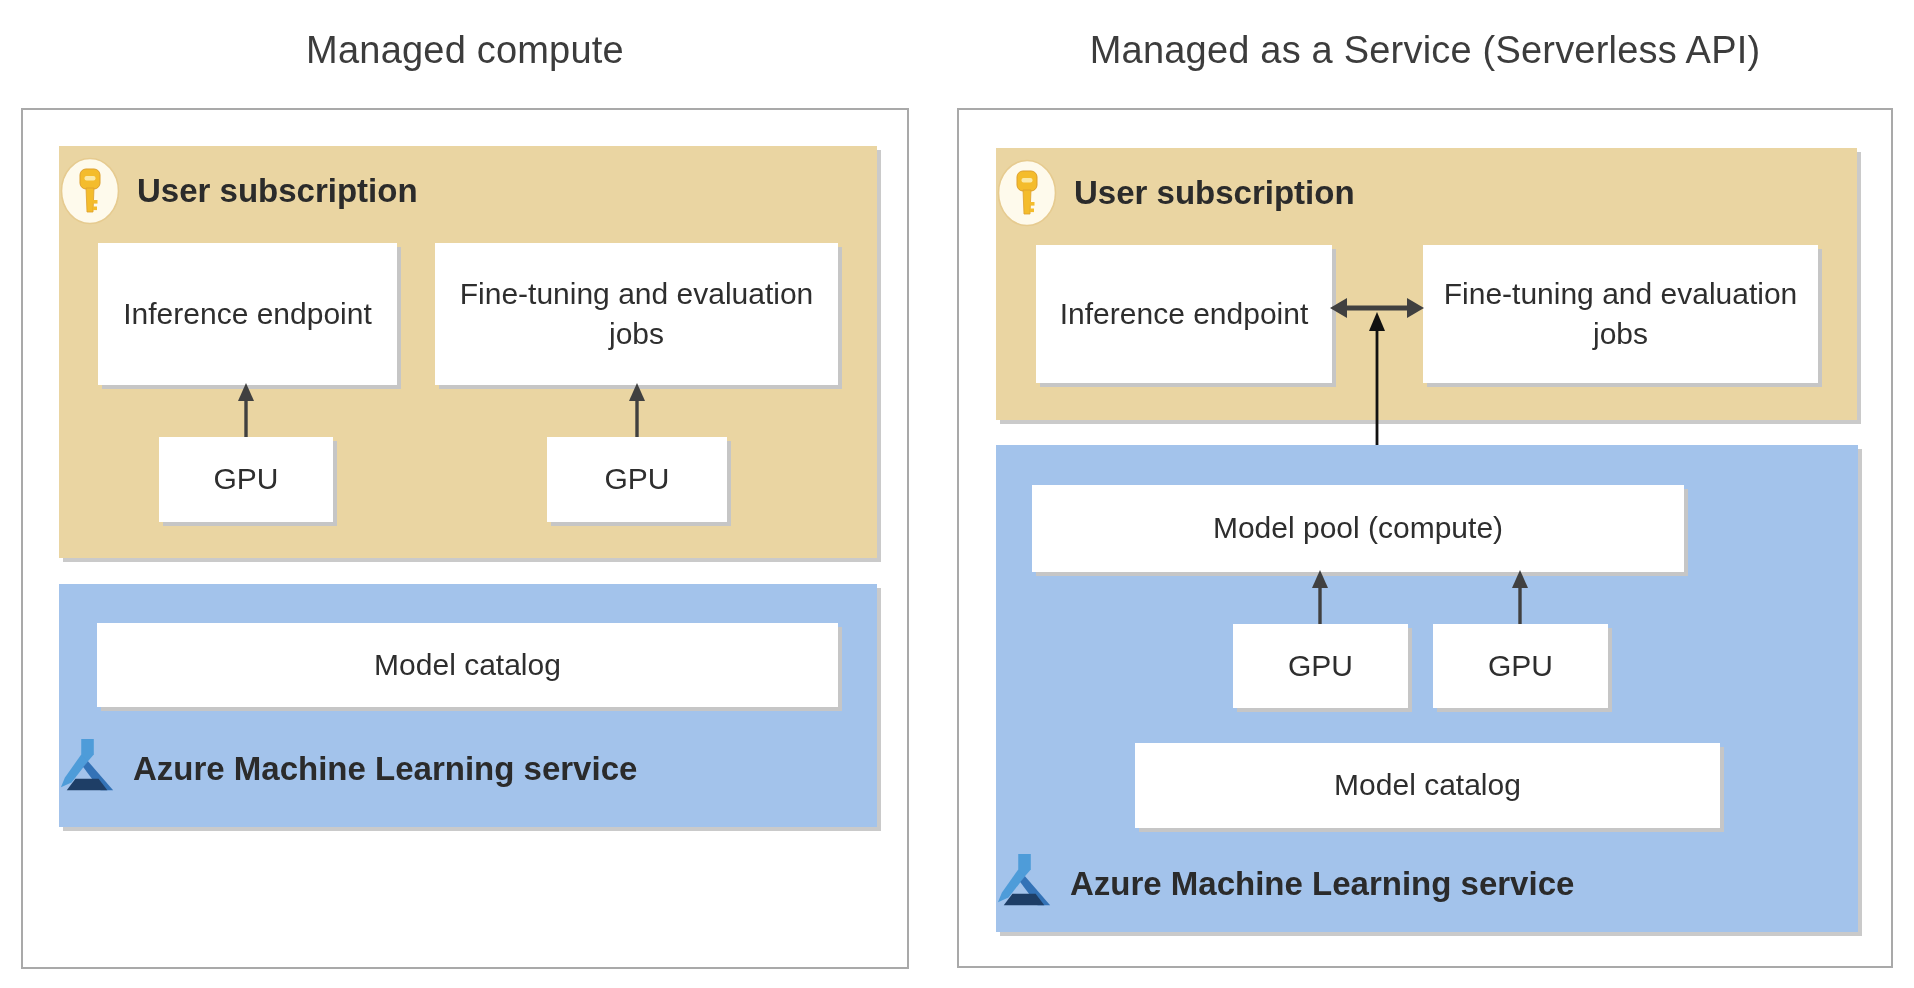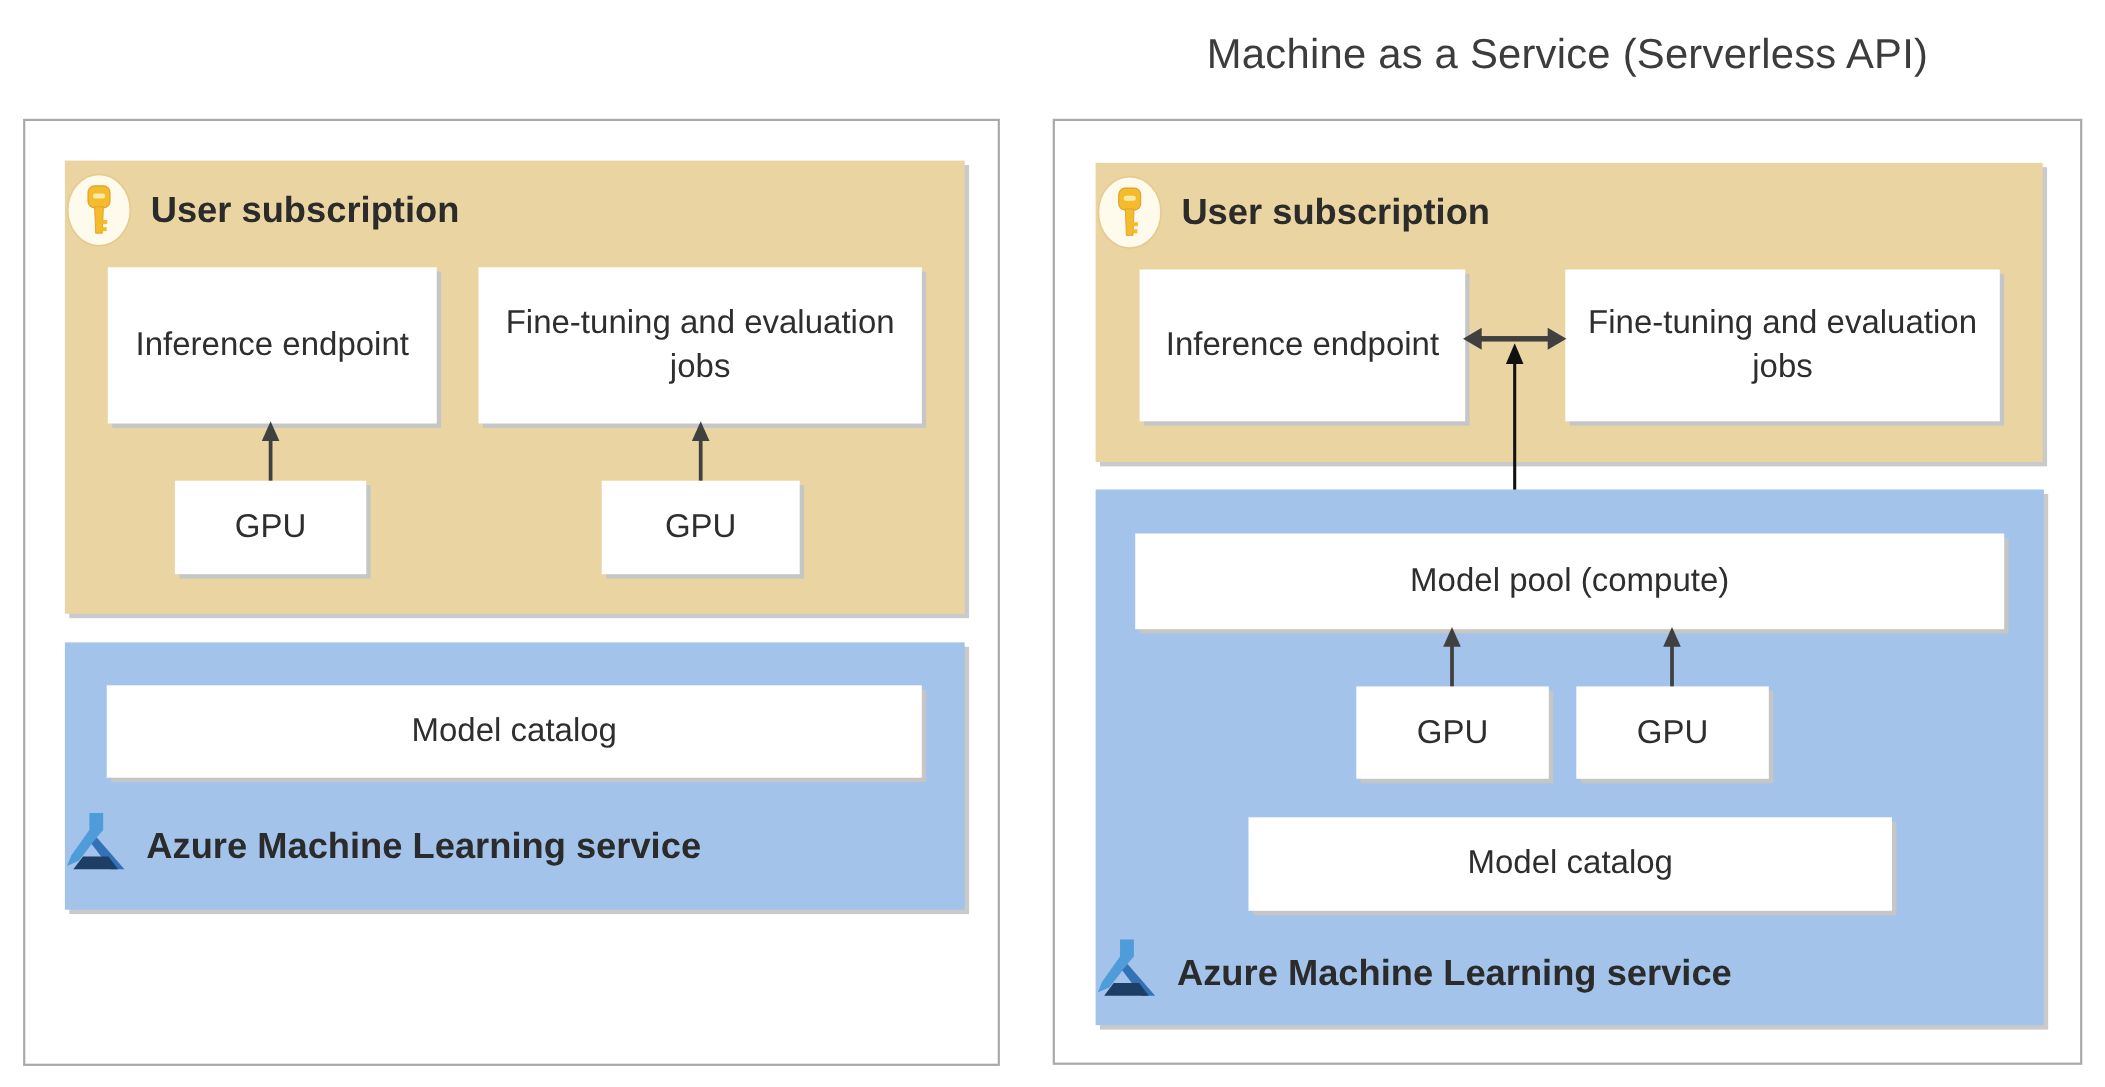--- a/index.html
+++ b/index.html
@@ -26,20 +26,21 @@
     position:absolute;display:flex;align-items:center;justify-content:flex-start;gap:16px;
   }
   .badge-row .badge-label{font-size:33px;font-weight:700;color:#2b2b2b;}
   .arrow-svg{position:absolute;display:block;}
 </style>
 </head>
 <body>
 
 <div class="stage">
 
+  <div class="panel-title" style="left:21px;width:888px;">Managed compute</div>
 
   <div class="panel" style="left:21px;top:108px;width:888px;height:861px;"></div>
 
   <div class="zone tan" style="left:59px;top:146px;width:818px;height:412px;"></div>
 
   <div class="badge-row" style="left:59px;top:156px;width:818px;height:70px;">
     <svg width="62" height="68" viewBox="0 0 60 68">
       <ellipse cx="30" cy="34" rx="28.5" ry="32.5" fill="#FEFAEC" stroke="#E6CB90" stroke-width="1.6"></ellipse>
       <rect x="20" y="12" width="20" height="20" rx="6" fill="#F4BC2C" stroke="#DD9F2C" stroke-width="1"></rect>
       <rect x="24.5" y="19" width="11" height="4.5" rx="2" fill="#FBE9A6"></rect>
@@ -83,21 +84,21 @@
   <div class="badge-row" style="left:59px;top:732px;width:818px;height:74px;">
     <svg width="58" height="62" viewBox="0 0 60 64">
       <polygon points="23,1 36,1 36,17 29,25 23,20" fill="#4E9CD9"></polygon>
       <polygon points="23,17 30,24 13,46 2,51 6,41" fill="#4E9CD9"></polygon>
       <polygon points="30,24 56,54 43,54 25,30" fill="#3372B6"></polygon>
       <polygon points="8,54 50,54 41,42 17,42" fill="#1E3E66"></polygon>
     </svg>
     <span class="badge-label">Azure Machine Learning service</span>
   </div>
 
-  <div class="panel-title" style="left:957px;width:936px;">Machine as a Service (Serverless API)</div>
+  <div class="panel-title" style="left:957px;width:936px;">Managed as a Service (Serverless API)</div>
 
   <div class="panel" style="left:957px;top:108px;width:936px;height:860px;"></div>
 
   <div class="zone tan" style="left:996px;top:148px;width:861px;height:272px;"></div>
 
   <div class="badge-row" style="left:996px;top:158px;width:861px;height:70px;">
     <svg width="62" height="68" viewBox="0 0 60 68">
       <ellipse cx="30" cy="34" rx="28.5" ry="32.5" fill="#FEFAEC" stroke="#E6CB90" stroke-width="1.6"></ellipse>
       <rect x="20" y="12" width="20" height="20" rx="6" fill="#F4BC2C" stroke="#DD9F2C" stroke-width="1"></rect>
       <rect x="24.5" y="19" width="11" height="4.5" rx="2" fill="#FBE9A6"></rect>
@@ -122,21 +123,21 @@
     <polygon points="95,14 78,4 78,24" fill="#404040"></polygon>
   </svg>
 
   <svg class="arrow-svg" style="left:1365px;top:312px;" width="24" height="174" viewBox="0 0 24 174">
     <polygon points="12,0 4,19 20,19" fill="#111111"></polygon>
     <rect x="10.6" y="15" width="2.8" height="159" fill="#111111"></rect>
   </svg>
 
   <div class="zone blue" style="left:996px;top:445px;width:862px;height:487px;"></div>
 
-  <div class="wbox" style="left:1032px;top:485px;width:790px;height:87px;">
+  <div class="wbox" style="left:1032px;top:485px;width:652px;height:87px;">
     <span>Model pool (compute)</span>
   </div>
 
   <svg class="arrow-svg" style="left:1308px;top:570px;" width="24" height="56" viewBox="0 0 24 56">
     <polygon points="12,0 4,18 20,18" fill="#404040"></polygon>
     <rect x="10.3" y="14" width="3.4" height="42" fill="#404040"></rect>
   </svg>
   <svg class="arrow-svg" style="left:1508px;top:570px;" width="24" height="56" viewBox="0 0 24 56">
     <polygon points="12,0 4,18 20,18" fill="#404040"></polygon>
     <rect x="10.3" y="14" width="3.4" height="42" fill="#404040"></rect>

